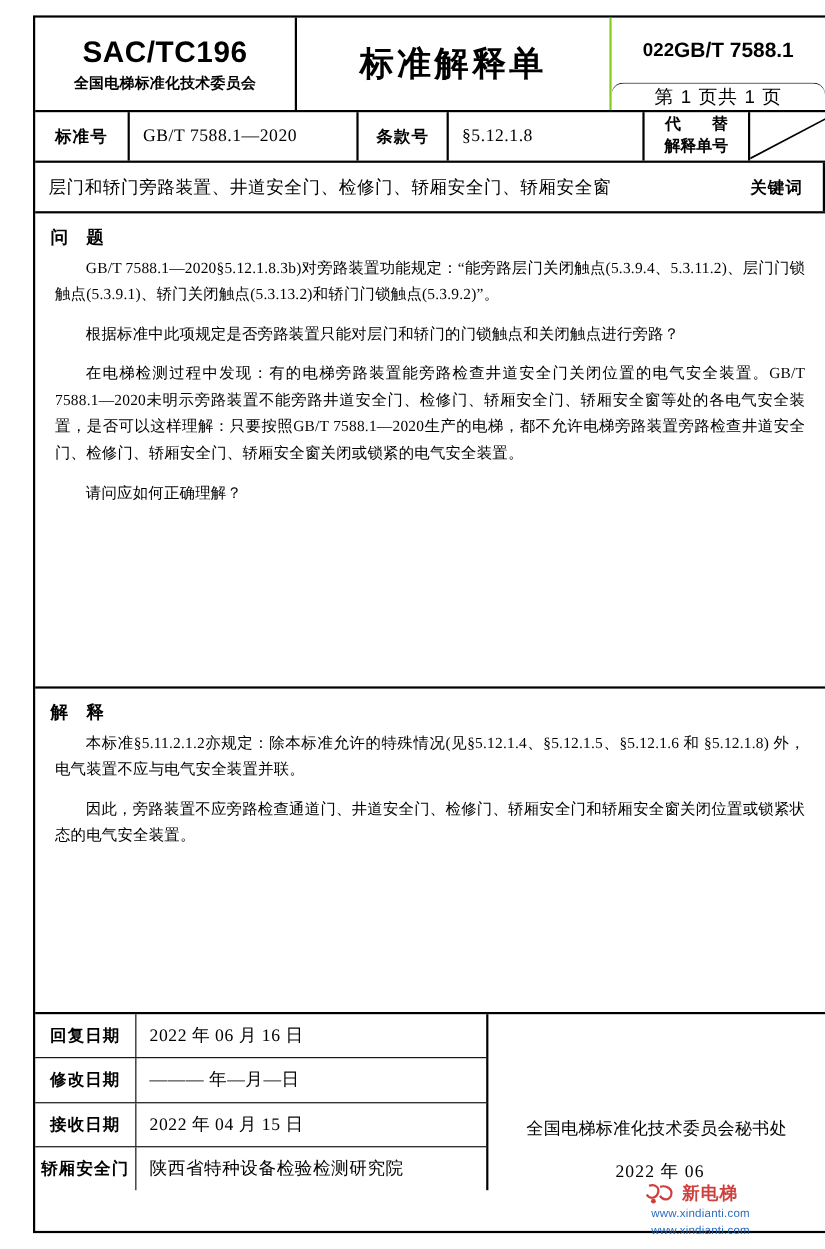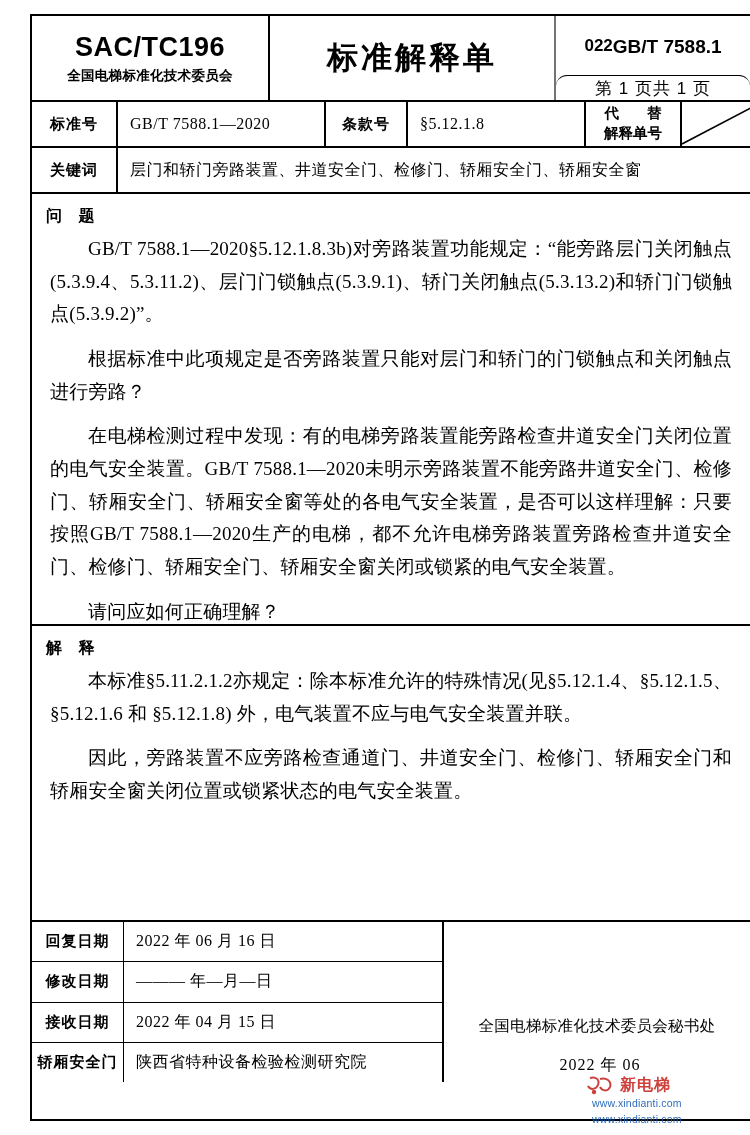--- a/index.html
+++ b/index.html
@@ -54,21 +54,21 @@
   }
   .sac-sub {
     font-family: "Liberation Sans", sans-serif;
     font-weight: bold;
     font-size: 13.5px;
     margin-top: 5px;
     letter-spacing: 0.3px;
   }
   .hdr-mid {
     flex: 1;
-    border-right: 2px solid #737373;
+    border-right: 2px solid #84cc16;
     box-sizing: border-box;
     display: flex;
     align-items: center;
     justify-content: center;
   }
   .hdr-title {
     font-family: "Liberation Sans", sans-serif;
     font-weight: bold;
     font-size: 31px;
     letter-spacing: 3px;
@@ -165,21 +165,21 @@
     font-weight: bold;
     font-size: 16px;
     letter-spacing: 6px;
     padding: 12px 0 6px 14px;
   }
   .section-body {
     padding: 0 18px 10px 18px;
   }
   .section-body p {
     margin: 0 0 12px 0;
-    font-size: 19px;
+    font-size: 14px;
     line-height: 1.72;
     text-align: justify;
     text-indent: 2em;
     letter-spacing: 0.2px;
   }
   .q-block {
     border-bottom: 2px solid #000;
     height: 432px;
     box-sizing: border-box;
   }
@@ -319,22 +319,22 @@
       </div>
       <div class="cellbox val c-replace-val">
         <svg width="80" height="43" viewBox="0 0 80 43">
           <line x1="0" y1="42" x2="80" y2="0" stroke="#000" stroke-width="1.6"></line>
         </svg>
         <span></span>
       </div>
     </div>
 
     <div class="meta-row">
+      <div class="cellbox val c-kw-val">层门和轿门旁路装置、井道安全门、检修门、轿厢安全门、轿厢安全窗</div>
       <div class="cellbox lbl c-kw-lbl">关键词</div>
-      <div class="cellbox val c-kw-val">层门和轿门旁路装置、井道安全门、检修门、轿厢安全门、轿厢安全窗</div>
     </div>
 
     <div class="q-block">
       <div class="section-head">问  题</div>
       <div class="section-body">
         <p>GB/T 7588.1—2020§5.12.1.8.3b)对旁路装置功能规定：“能旁路层门关闭触点(5.3.9.4、5.3.11.2)、层门门锁触点(5.3.9.1)、轿门关闭触点(5.3.13.2)和轿门门锁触点(5.3.9.2)”。</p>
         <p>根据标准中此项规定是否旁路装置只能对层门和轿门的门锁触点和关闭触点进行旁路？</p>
         <p>在电梯检测过程中发现：有的电梯旁路装置能旁路检查井道安全门关闭位置的电气安全装置。GB/T 7588.1—2020未明示旁路装置不能旁路井道安全门、检修门、轿厢安全门、轿厢安全窗等处的各电气安全装置，是否可以这样理解：只要按照GB/T 7588.1—2020生产的电梯，都不允许电梯旁路装置旁路检查井道安全门、检修门、轿厢安全门、轿厢安全窗关闭或锁紧的电气安全装置。</p>
         <p>请问应如何正确理解？</p>
       </div>

